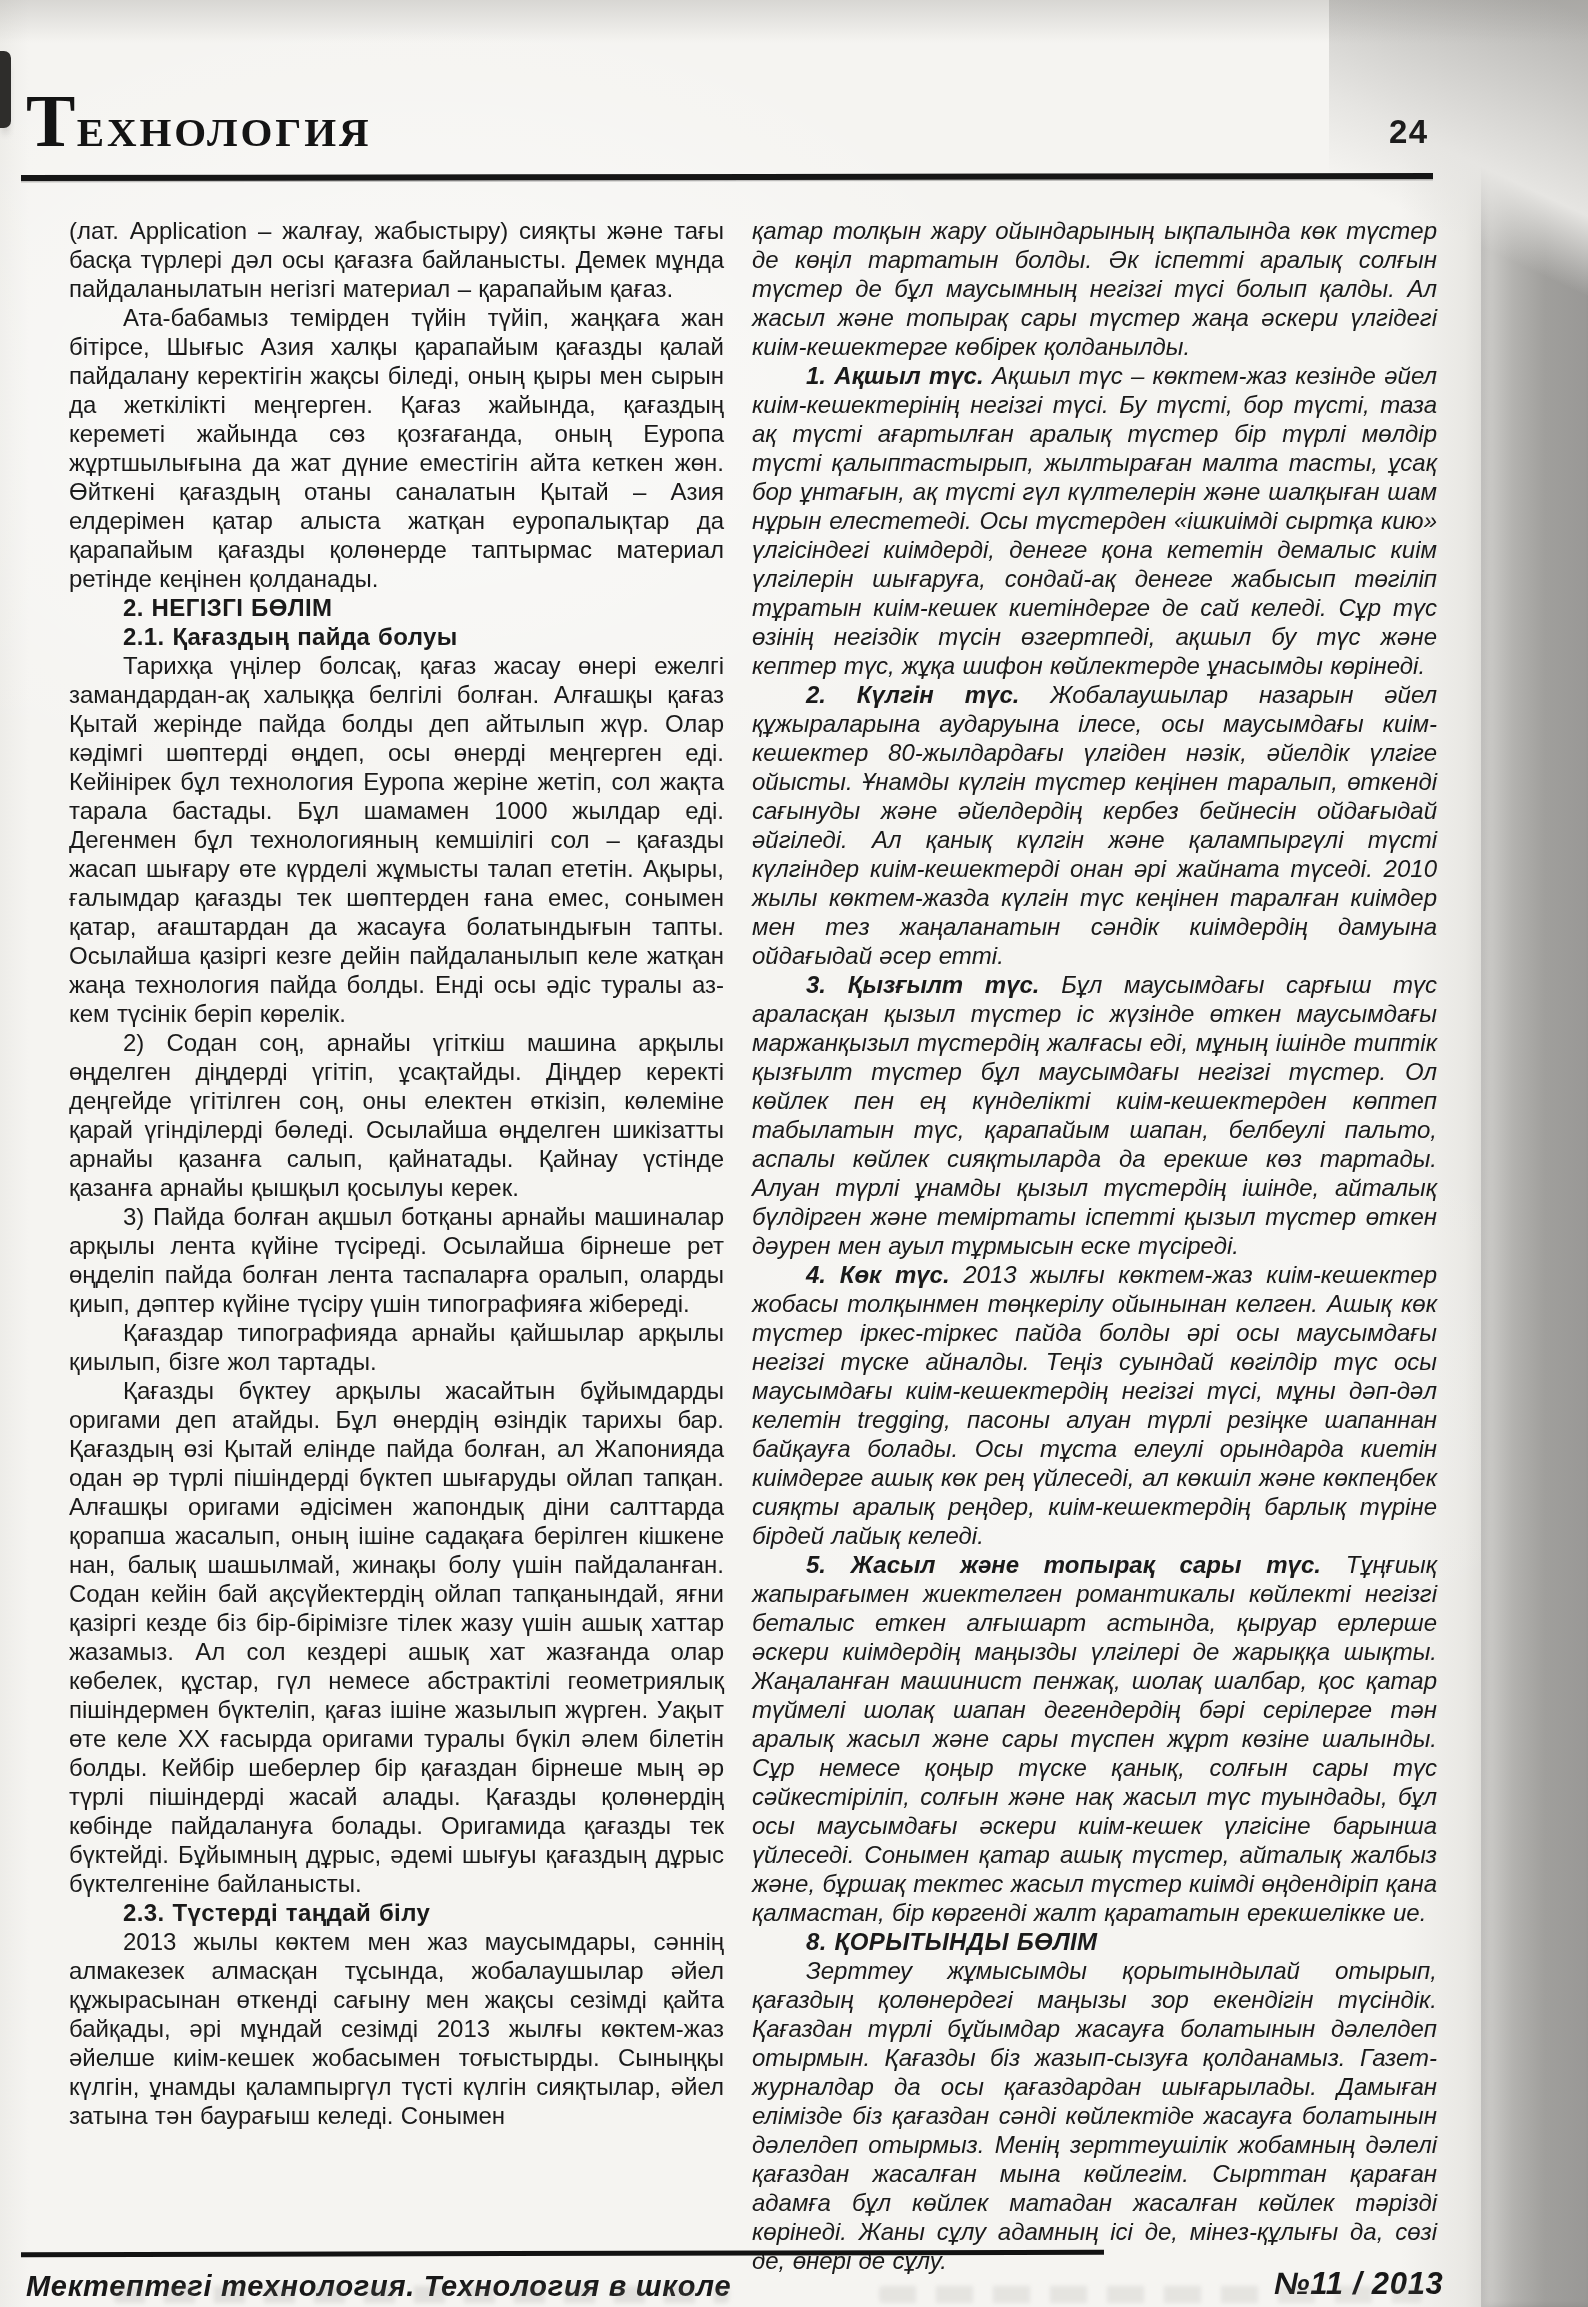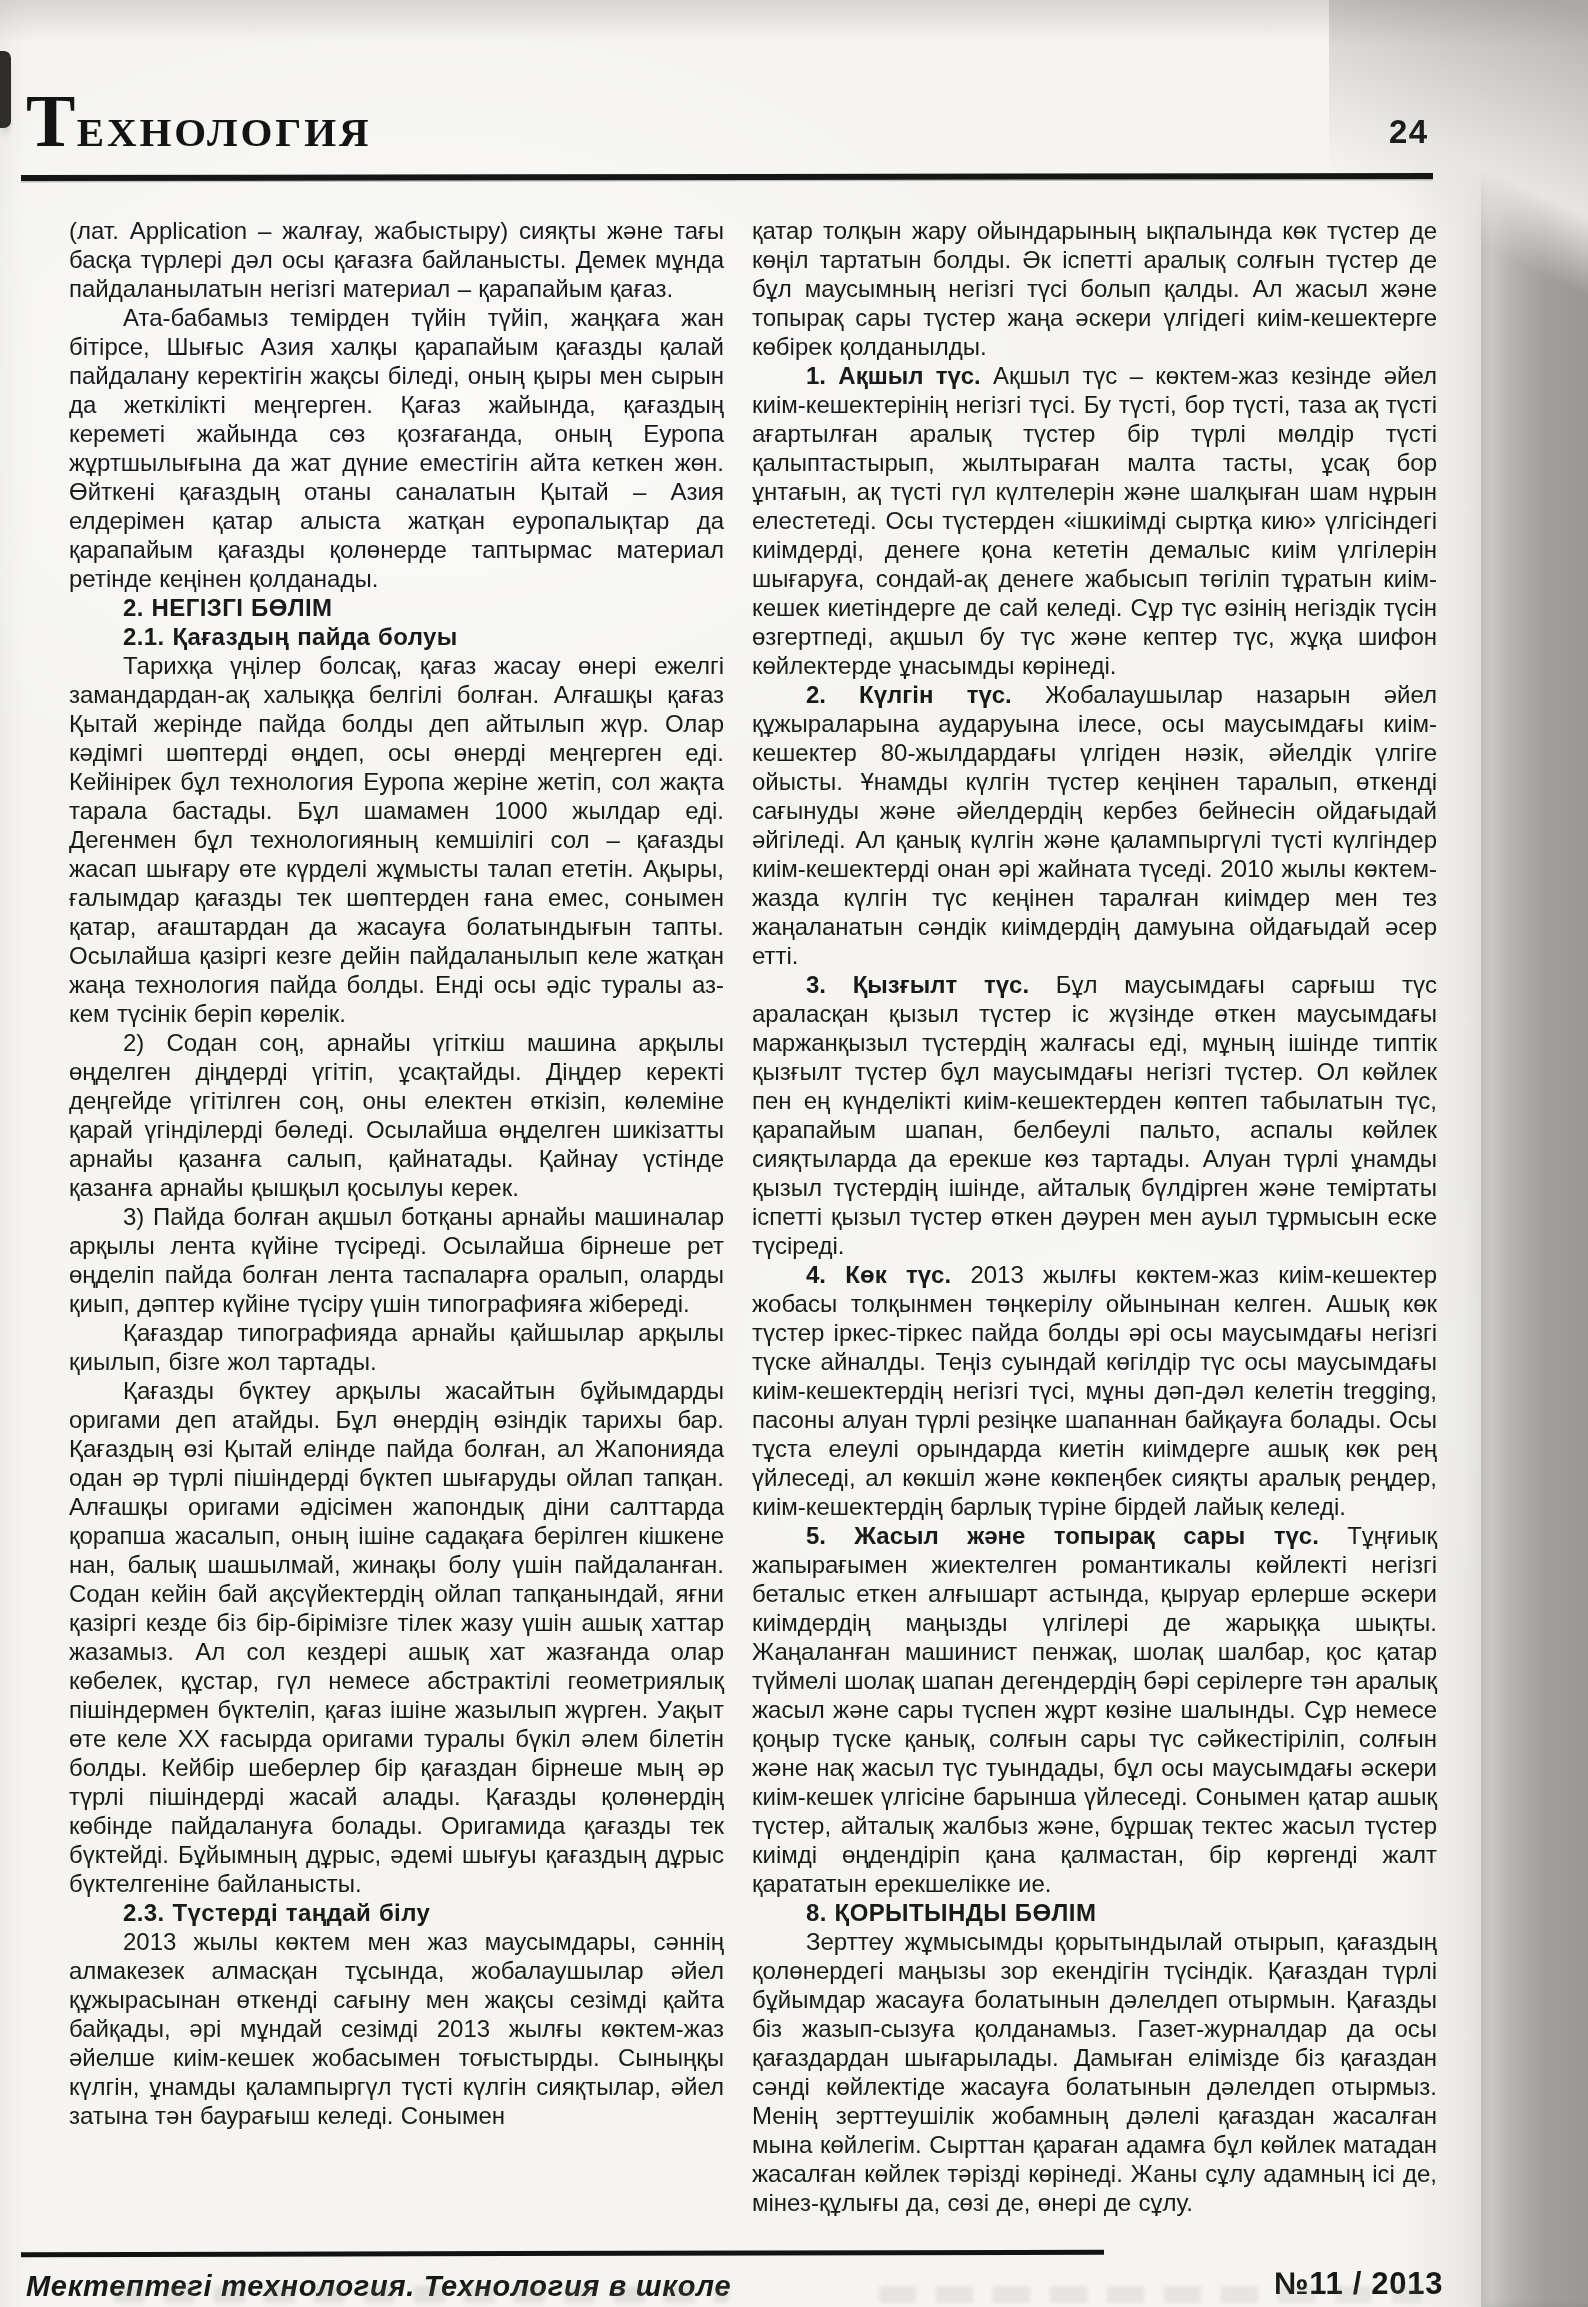--- a/index.html
+++ b/index.html
@@ -41,36 +41,36 @@
     position:absolute;left:1389px;top:113px;
     font-size:33px;font-weight:700;color:#1c1c1c;letter-spacing:1.4px;
   }
   .header-rule{
     position:absolute;left:21.4px;top:174px;width:1412px;height:6.4px;
     background:#161616;transform:rotate(-0.08deg);
     box-shadow:0 1.4px 0 rgba(22,22,22,.25);
   }
   .col{position:absolute;top:216px;color:#1a1a1a;}
   .col-left{left:41px;width:655px;margin-left:28px;}
-  .col-right{left:752px;width:685px;}
+  .col-right{left:752px;width:685px;font-style:italic;}
   .col p{margin:0;text-align:justify;font-size:24px;line-height:29px;word-spacing:0.7px;}
   .col p.ind{text-indent:54px;}
   .col p.hd{font-weight:700;letter-spacing:0.4px;}
   .col b{font-weight:700;}
   .footer-rule{
     position:absolute;left:21.4px;top:2251px;width:1083px;height:5px;
     background:#131313;transform:rotate(-0.12deg);
   }
   .footer-journal{
     position:absolute;left:26px;top:2270px;
     font-size:29px;font-weight:700;font-style:italic;color:#181818;letter-spacing:0.7px;white-space:nowrap;
   }
   .footer-issue{
     position:absolute;left:1274px;top:2266px;
-    font-size:31px;font-weight:700;color:#181818;letter-spacing:0.7px;white-space:nowrap;
+    font-size:31px;font-weight:700;font-style:italic;color:#181818;letter-spacing:0.7px;white-space:nowrap;
   }
   .ghost{position:absolute;filter:blur(2.1px);border-radius:4.3px;}
   .ghost-a{
     left:114px;top:2286px;width:615px;height:17px;
     background:repeating-linear-gradient(90deg,rgba(125,123,119,.16) 0 31px,rgba(125,123,119,0) 31px 50px);
   }
   .ghost-b{
     left:879px;top:2286px;width:543px;height:17px;
     background:repeating-linear-gradient(90deg,rgba(125,123,119,.13) 0 37px,rgba(125,123,119,0) 37px 57px);
   }

